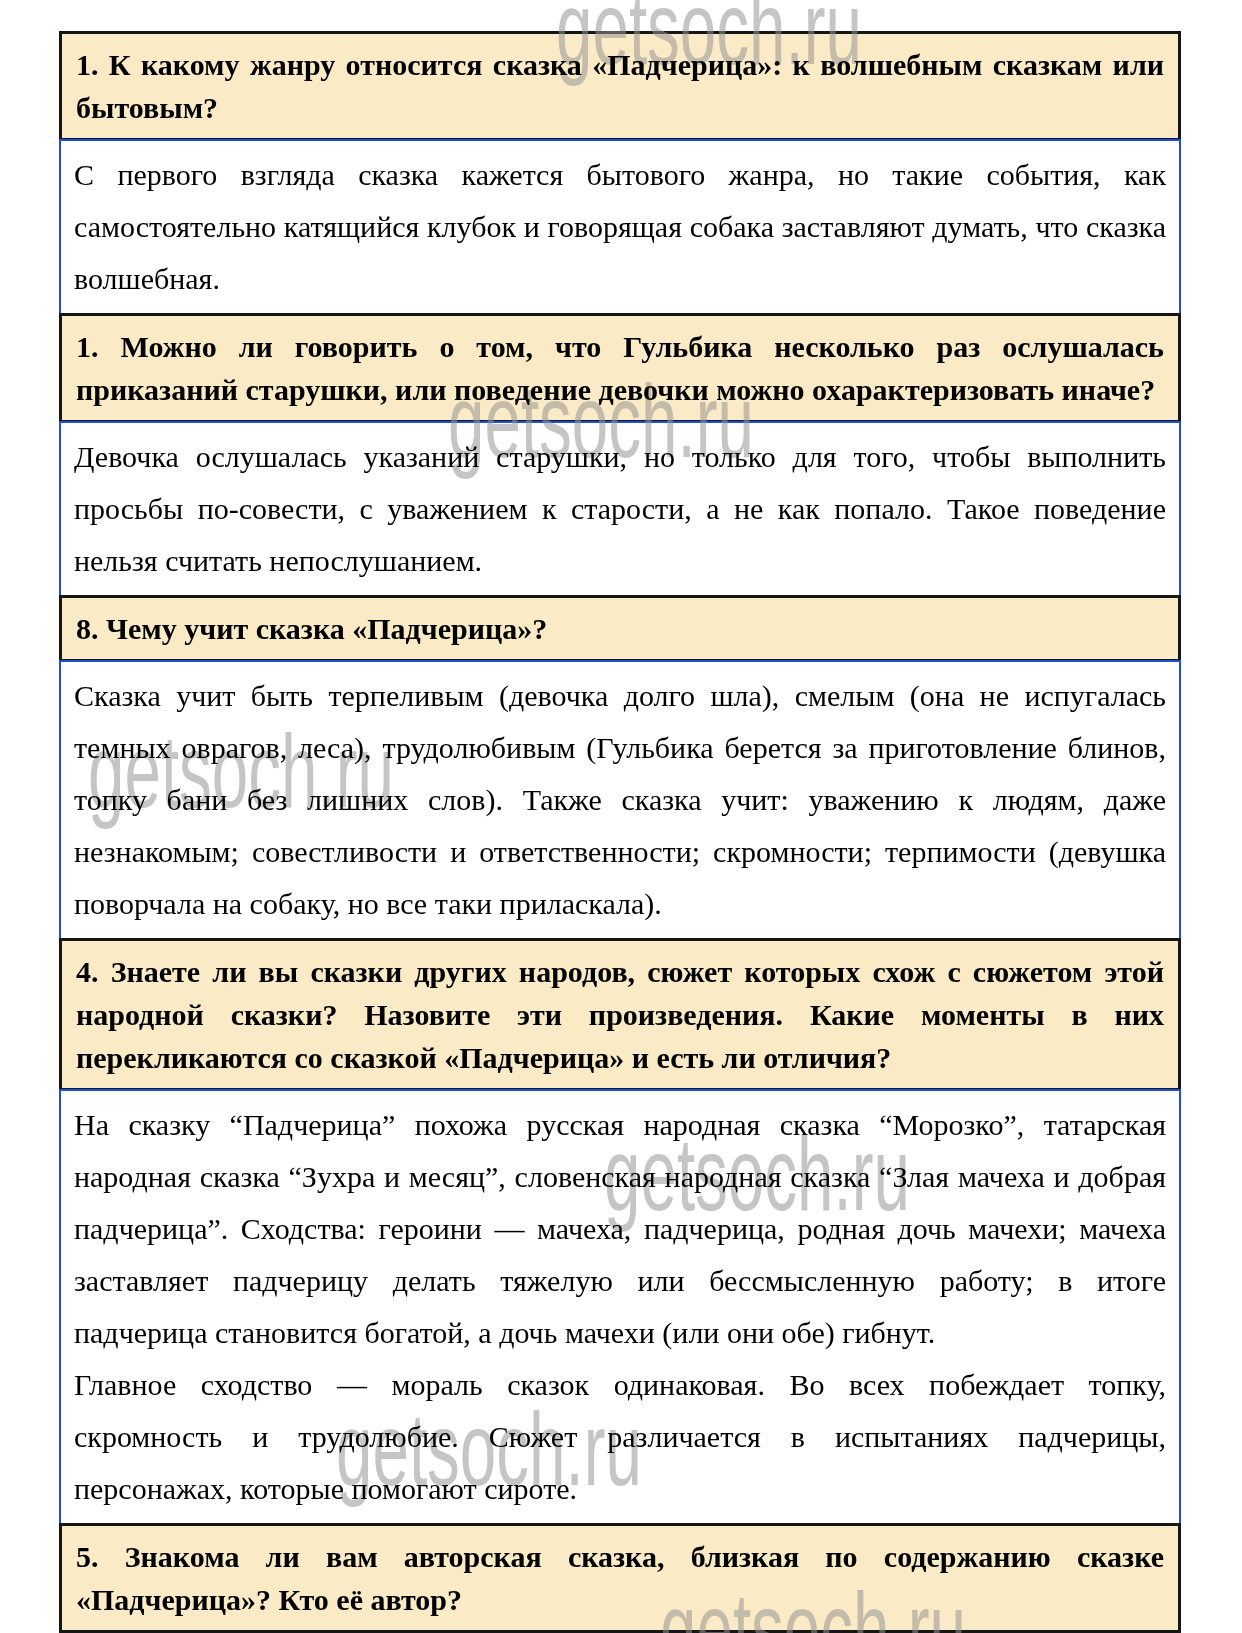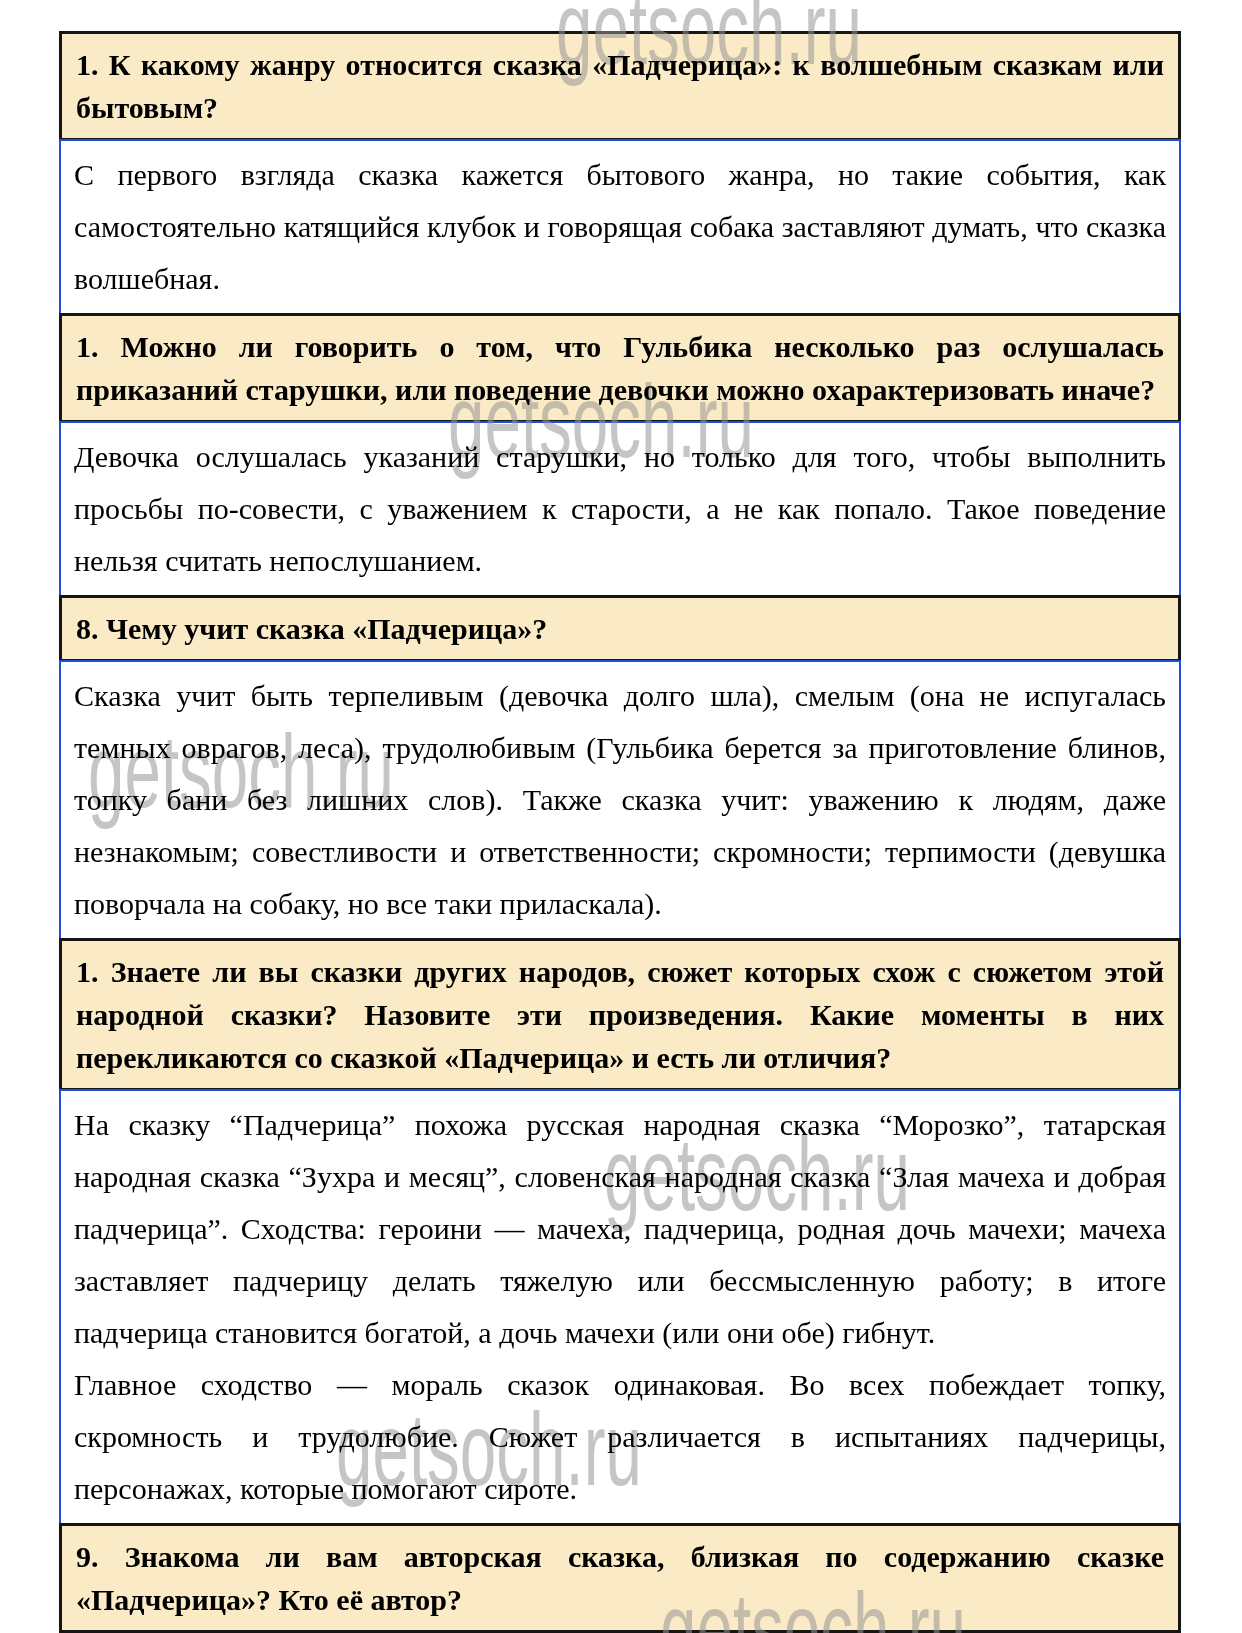--- a/index.html
+++ b/index.html
@@ -90,25 +90,25 @@
 
   <section class="block q">
     <p>8. Чему учит сказка «Падчерица»?</p>
   </section>
 
   <section class="block a">
     <p>Сказка учит быть терпеливым (девочка долго шла), смелым (она не испугалась темных оврагов, леса), трудолюбивым (Гульбика берется за приготовление блинов, топку бани без лишних слов). Также сказка учит: уважению к людям, даже незнакомым; совестливости и ответственности; скромности; терпимости (девушка поворчала на собаку, но все таки приласкала).</p>
   </section>
 
   <section class="block q">
-    <p>1. Знаете ли вы сказки других народов, сюжет которых схож с сюжетом этой народной сказки? Назовите эти произведения. Какие моменты в них перекликаются со сказкой «Падчерица» и есть ли отличия?</p>
+    <p>4. Знаете ли вы сказки других народов, сюжет которых схож с сюжетом этой народной сказки? Назовите эти произведения. Какие моменты в них перекликаются со сказкой «Падчерица» и есть ли отличия?</p>
   </section>
 
   <section class="block a">
     <p>На сказку “Падчерица” похожа русская народная сказка “Морозко”, татарская народная сказка “Зухра и месяц”, словенская народная сказка “Злая мачеха и добрая падчерица”. Сходства: героини — мачеха, падчерица, родная дочь мачехи; мачеха заставляет падчерицу делать тяжелую или бессмысленную работу; в итоге падчерица становится богатой, а дочь мачехи (или они обе) гибнут.</p>
     <p>Главное сходство — мораль сказок одинаковая. Во всех побеждает топку, скромность и трудолюбие. Сюжет различается в испытаниях падчерицы, персонажах, которые помогают сироте.</p>
   </section>
 
   <section class="block q">
-    <p>9. Знакома ли вам авторская сказка, близкая по содержанию сказке «Падчерица»? Кто её автор?</p>
+    <p>5. Знакома ли вам авторская сказка, близкая по содержанию сказке «Падчерица»? Кто её автор?</p>
   </section>
 
 </div>
 
 </body></html>

